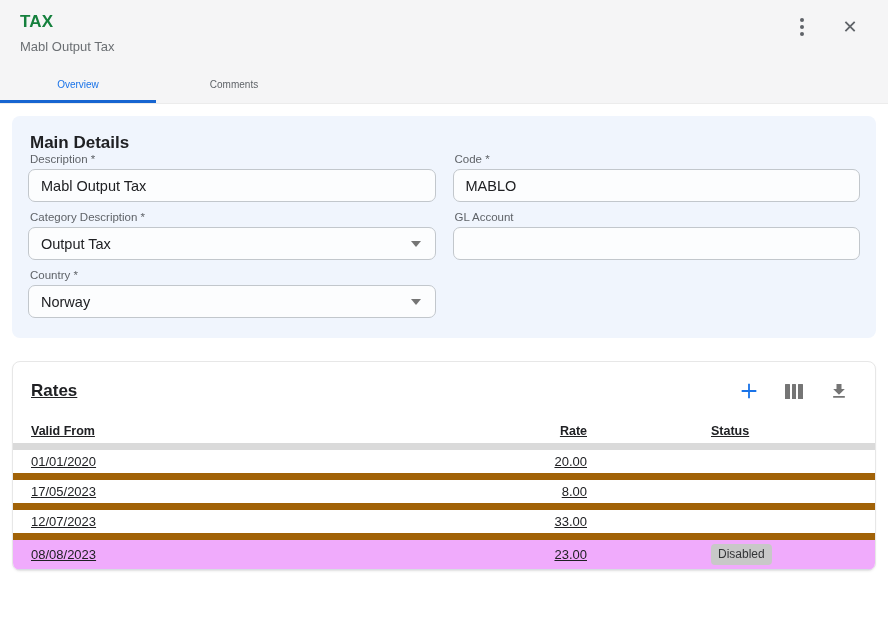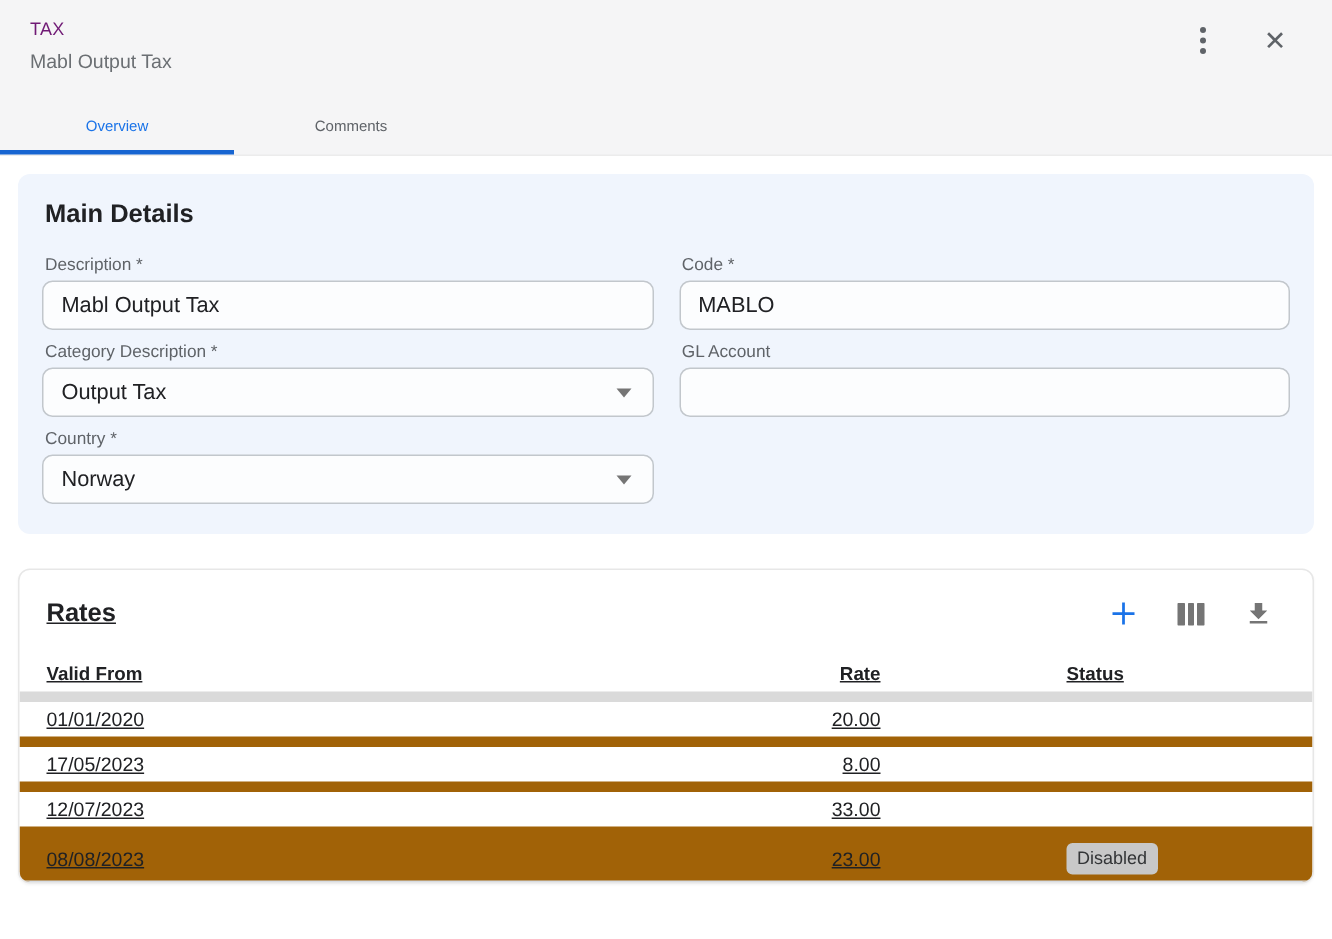--- a/index.html
+++ b/index.html
@@ -13,21 +13,21 @@
   }
 
   
   .app-header {
     background: #f5f5f6;
     height: 104px;
     position: relative;
     border-bottom: 1px solid #ececec;
   }
   .title-block { padding: 12px 0 0 20px; }
-  .page-title { font-size: 12px; font-weight: normal; letter-spacing: 0.2px; color: #701a75; }
+  .page-title { font-size: 17px; font-weight: bold; letter-spacing: 0.2px; color: #15803d; }
   .page-subtitle { font-size: 13px; color: #6b6f73; margin-top: 7px; }
 
   .header-actions {
     position: absolute; top: 15px; right: 26px;
     display: flex; align-items: center; gap: 24px;
   }
   .icon-btn {
     width: 24px; height: 24px; border: none; background: transparent;
     display: flex; align-items: center; justify-content: center; cursor: pointer;
   }
@@ -50,21 +50,21 @@
   }
 
   
   .card { margin: 0 12px; border-radius: 8px; }
   .details-card {
     margin-top: 12px;
     background: #f0f5fd;
     padding: 17px 16px 20px 16px;
   }
   .section-title { font-size: 17px; font-weight: bold; color: #202124; }
-  .details-card .section-title { margin-bottom: 18px; margin-left: 2px; }
+  .details-card .section-title { margin-left: 2px; }
 
   .field-grid {
     display: grid;
     grid-template-columns: 1fr 1fr;
     column-gap: 17px;
     row-gap: 9px;
   }
   .field { display: flex; flex-direction: column; }
   .field-label { font-size: 11.5px; color: #5f6368; margin-bottom: 4px; padding-left: 2px; }
   .text-input, .select-input {
@@ -113,21 +113,21 @@
     align-items: center;
     height: 30px;
     padding-left: 18px;
     border-bottom: 7px solid #a16207;
   }
   .rt-row.header { font-weight: bold; font-size: 12.5px; height: 31px; border-bottom-color: #dadada; }
   .rt-cell.rate { text-align: right; }
   .rt-cell.status { padding-left: 124px; }
   .rt-row.body { cursor: pointer; }
   .rt-row.body:last-child { border-bottom: 1px solid #d7dce2; }
-  .rt-row.highlighted { background: #a16207; }
+  .rt-row.highlighted { background: #f0abfc; }
   .rates-card { border-bottom-left-radius: 8px; border-bottom-right-radius: 8px; overflow: hidden; text-decoration: underline; }
 
   .status-chip {
     display: inline-block;
     background: #c8c8c8;
     color: #333537;
     font-size: 12px;
     padding: 3px 7px;
     border-radius: 4px;
     line-height: 1.2;

